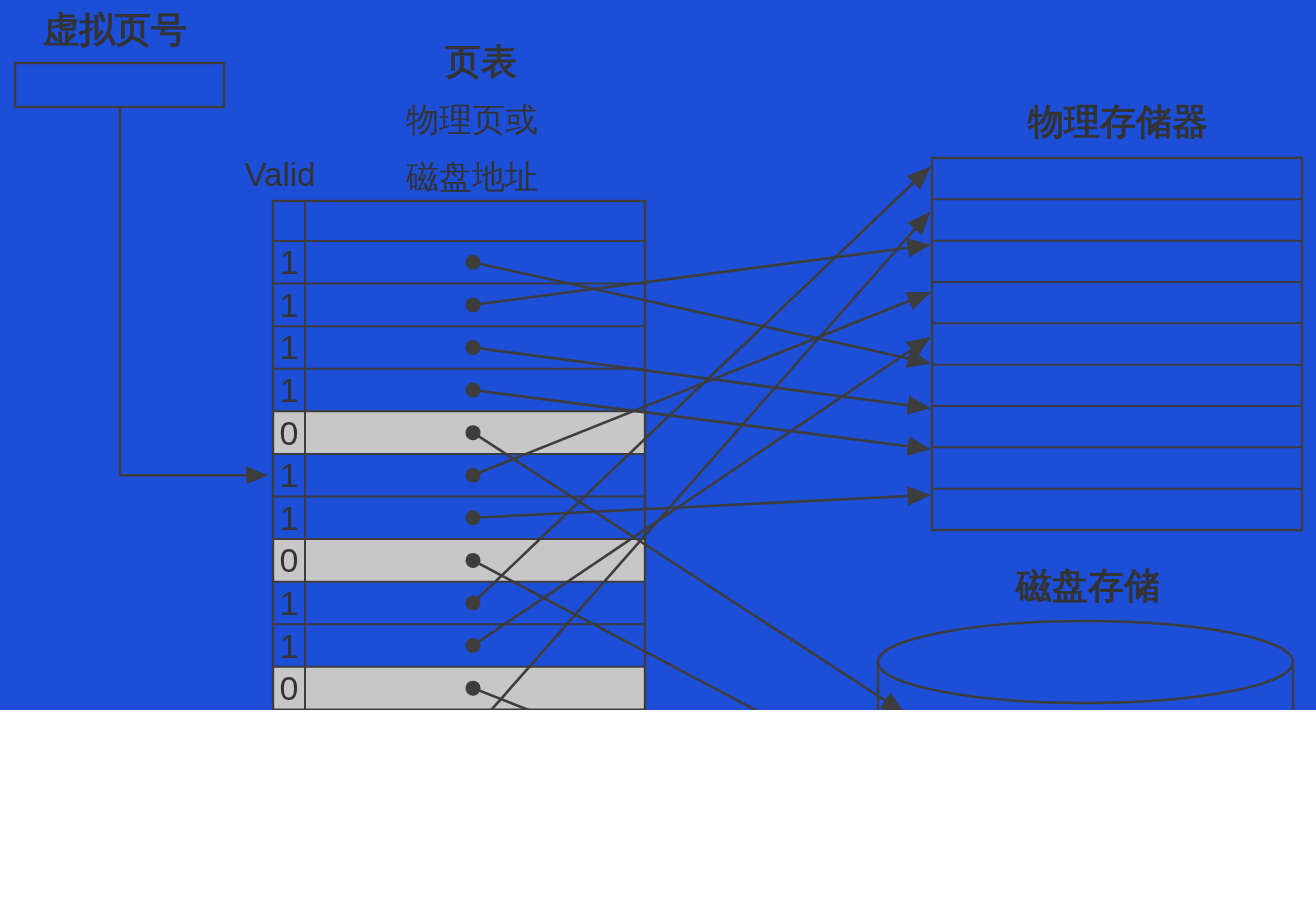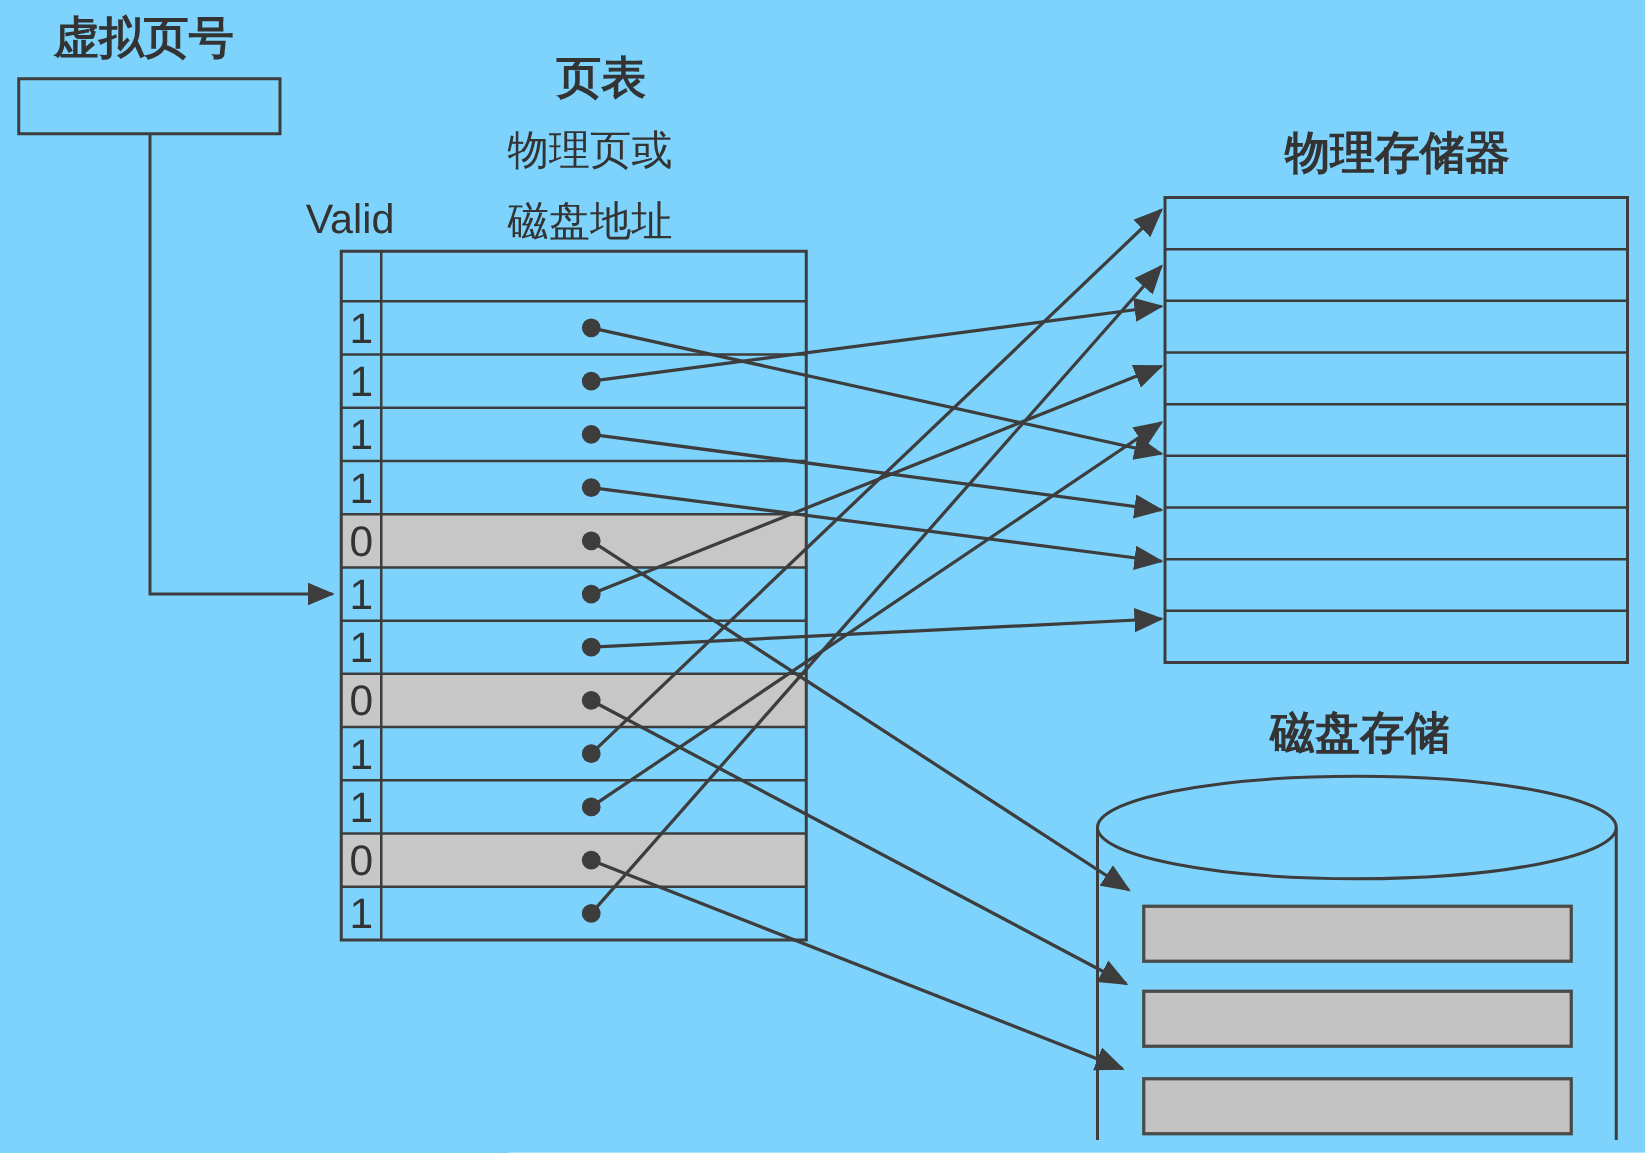--- a/index.html
+++ b/index.html
@@ -3,22 +3,22 @@
 <meta charset="utf-8">
 <style>
   html, body { margin: 0; padding: 0; }
   body {
     font-family: "Liberation Sans", "DejaVu Sans", sans-serif;
     background: #ffffff;
   }
   .canvas {
     position: relative;
     width: 1316px;
-    height: 922px;
-    background: #7dd3fc;
+    height: 710px;
+    background: #1d4ed8;
     overflow: hidden;
   }
   svg { display: block; }
   text {
     font-family: "Liberation Sans", "DejaVu Sans", sans-serif;
     fill: #333333;
   }
   .title-bold { font-size: 36px; font-weight: 700; }
   .title-reg  { font-size: 33px; font-weight: 400; }
   .valid-digit { font-size: 34px; font-weight: 400; }

